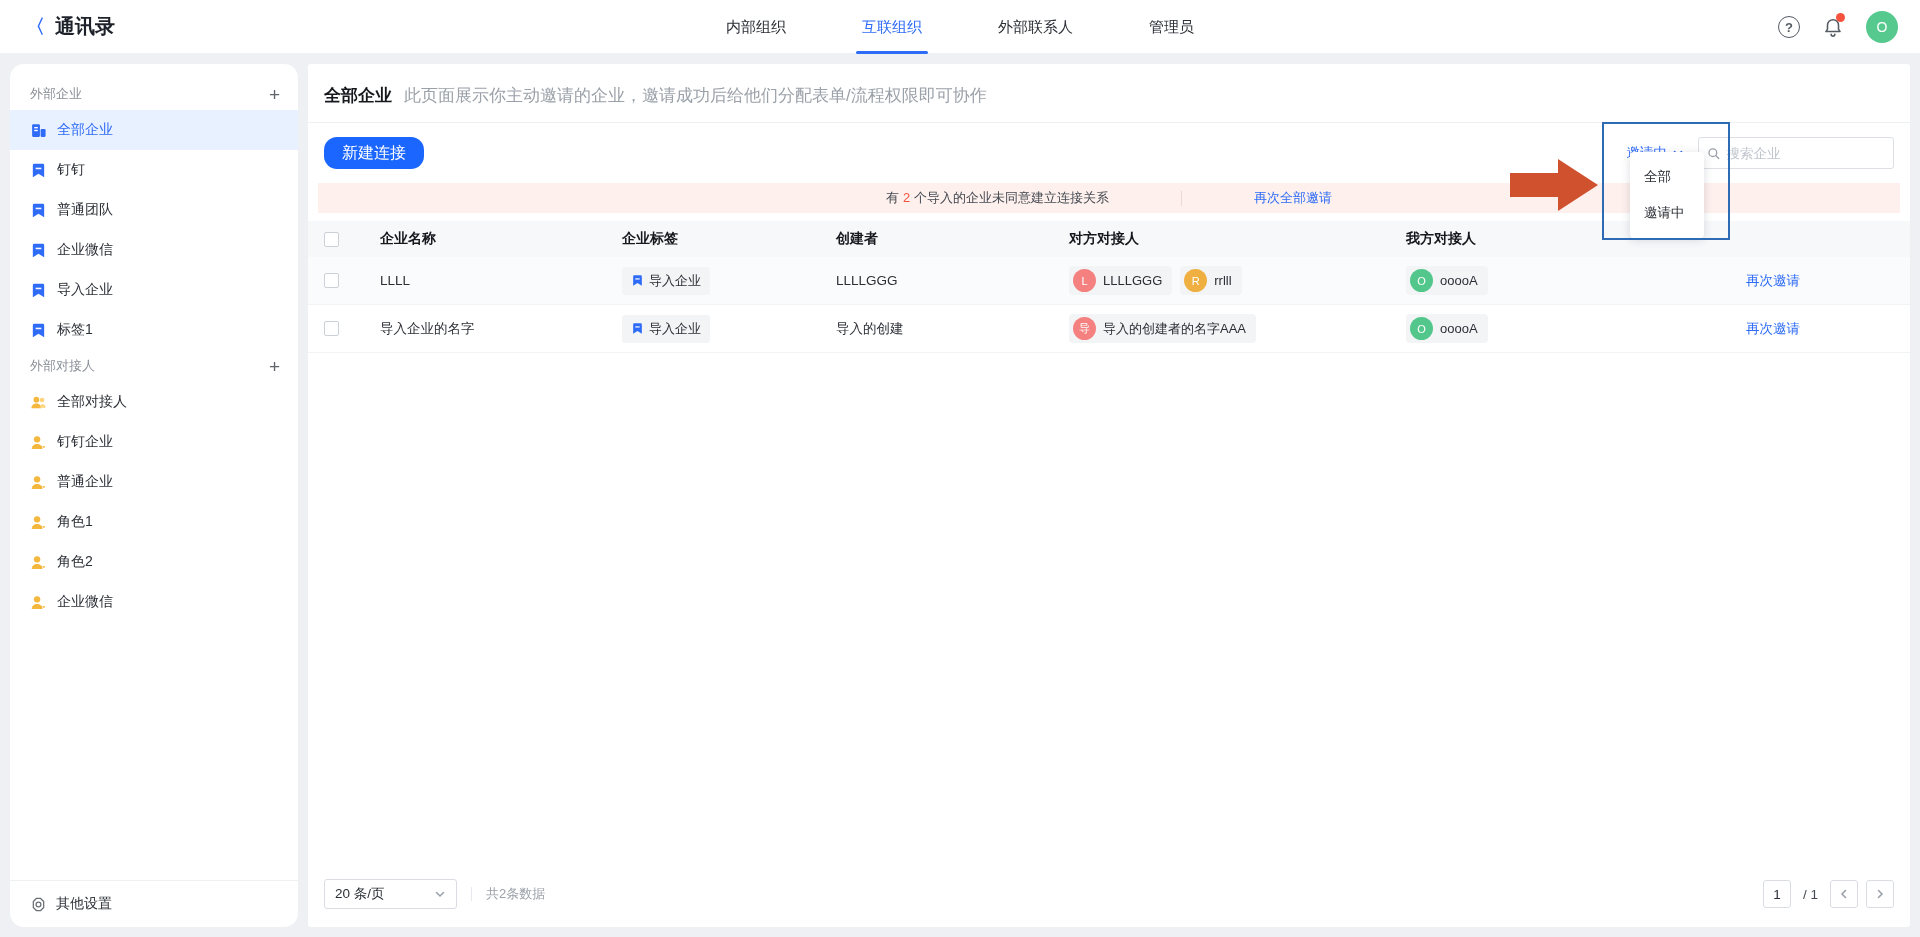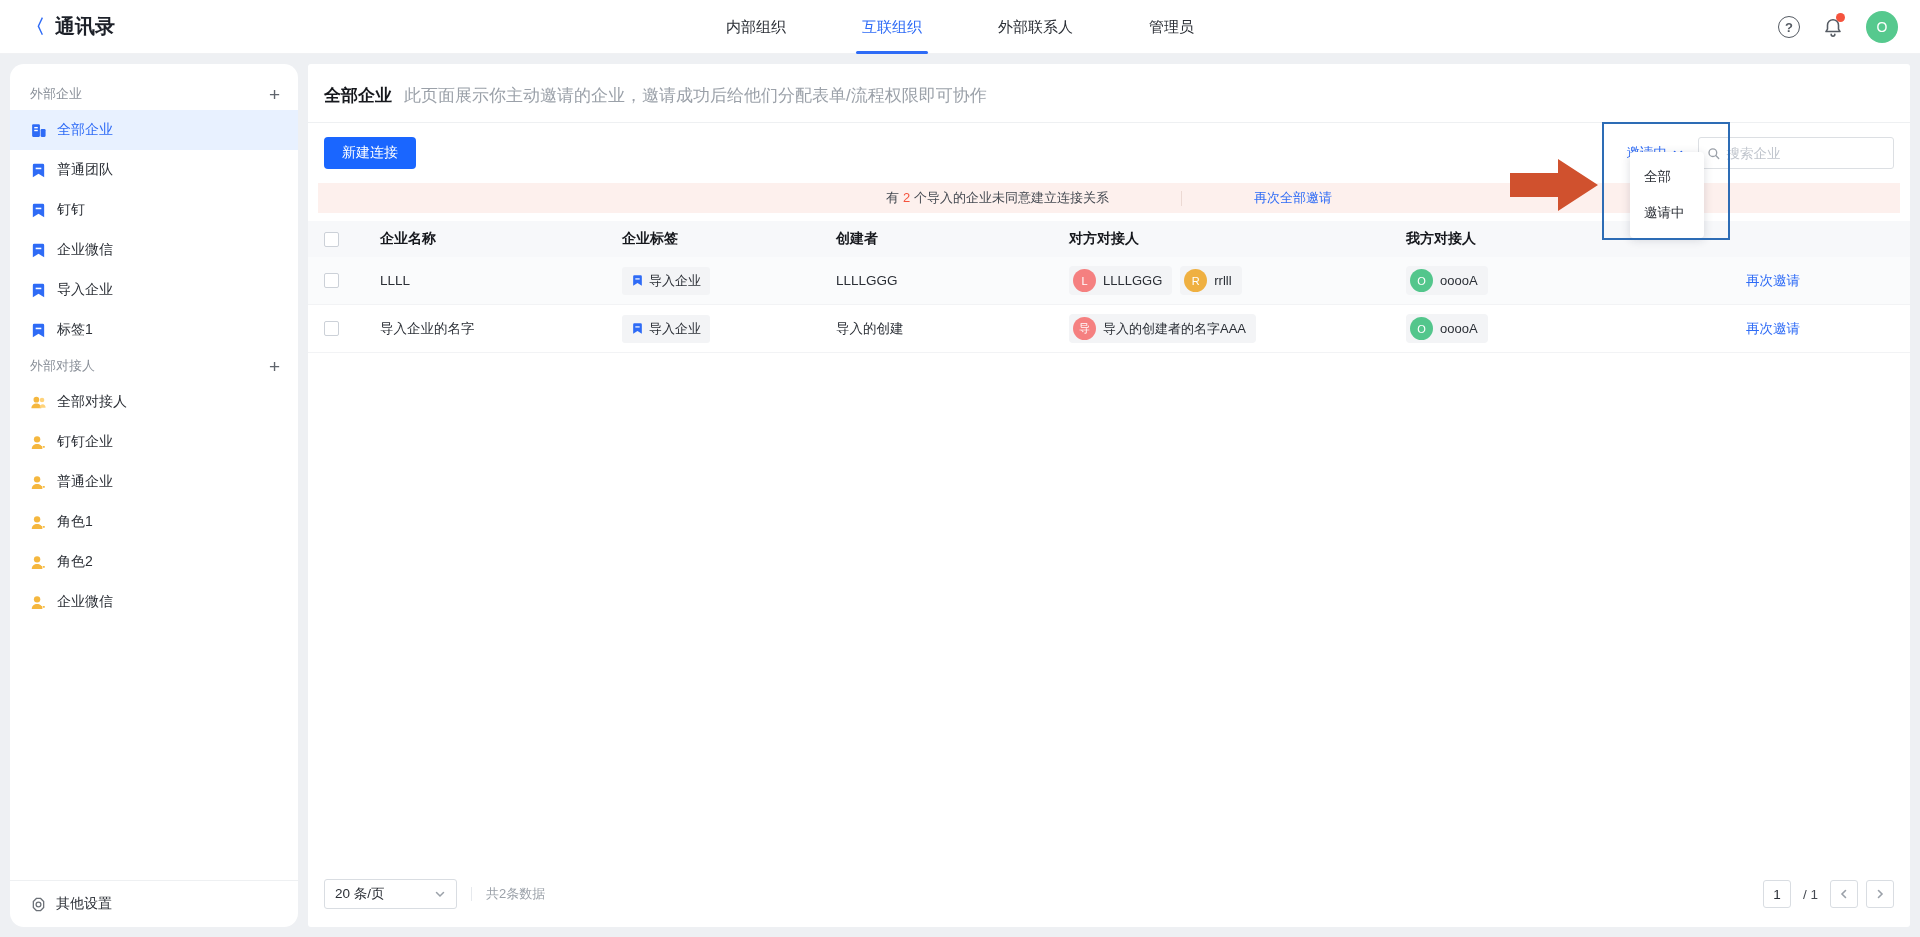--- a/index.html
+++ b/index.html
@@ -51,22 +51,22 @@
     padding-left:20px; font-size:14px; cursor:pointer; }
 
   
   .main { position:relative; flex:1; background:#fff; border-radius:3px; }
   .main-head { display:flex; align-items:baseline; gap:12px;
     padding:20px 16px 15px 16px; border-bottom:1px solid #eef0f2; }
   .main-title { font-size:17px; font-weight:bold; color:#16181d; }
   .main-sub { font-size:17px; color:#9ba1a9; }
   .toolbar { display:flex; align-items:center; justify-content:space-between;
     padding:14px 16px; }
-  .btn-primary { background:#1a66ff; color:#fff; border:none; font-size:14px;
-    padding:0 18px; height:32px; border-radius:4px; cursor:pointer; }
+  .btn-primary { background:#1a66ff; color:#fff; border:none; font-size:16px;
+    padding:0 18px; height:32px; border-radius:13px; cursor:pointer; }
   .toolbar-right { display:flex; align-items:center; gap:14px; }
   .filter-trigger { display:flex; align-items:center; gap:5px; color:#2e6bf6;
     font-size:13.5px; cursor:pointer; }
   .search-box { display:flex; align-items:center; gap:6px; width:196px; height:32px;
     border:1px solid #dcdfe3; border-radius:3px; padding:0 8px; background:#fff; }
   .search-box input { border:none; outline:none; width:100%; font-size:13.5px;
     color:#2b2f36; font-family:inherit; }
   .search-box input::placeholder { color:#bfc4cc; }
 
   .notice { margin:0 10px 8px 10px; height:30px; background:#fdf0ed;
@@ -179,28 +179,28 @@
         <rect x="6" y="7" width="5" height="2" fill="#fff"></rect>
           <rect x="6" y="11" width="5" height="2" fill="#fff"></rect>
       </svg>
       <span>全部企业</span>
     </div>
     <div class="side-item">
       <svg class="ic16" viewBox="0 0 24 24">
           <path d="M6 2.5h12a2 2 0 0 1 2 2V21.5l-8-4.8-8 4.8V4.5a2 2 0 0 1 2-2z" fill="#2e6bf6"></path>
           <rect x="8" y="8" width="8" height="2.2" fill="#fff"></rect>
         </svg>
-      <span>普通团队</span>
+      <span>钉钉</span>
     </div>
     <div class="side-item">
       <svg class="ic16" viewBox="0 0 24 24">
           <path d="M6 2.5h12a2 2 0 0 1 2 2V21.5l-8-4.8-8 4.8V4.5a2 2 0 0 1 2-2z" fill="#2e6bf6"></path>
           <rect x="8" y="8" width="8" height="2.2" fill="#fff"></rect>
         </svg>
-      <span>钉钉</span>
+      <span>普通团队</span>
     </div>
     <div class="side-item">
       <svg class="ic16" viewBox="0 0 24 24">
           <path d="M6 2.5h12a2 2 0 0 1 2 2V21.5l-8-4.8-8 4.8V4.5a2 2 0 0 1 2-2z" fill="#2e6bf6"></path>
           <rect x="8" y="8" width="8" height="2.2" fill="#fff"></rect>
         </svg>
       <span>企业微信</span>
     </div>
     <div class="side-item">
       <svg class="ic16" viewBox="0 0 24 24">

